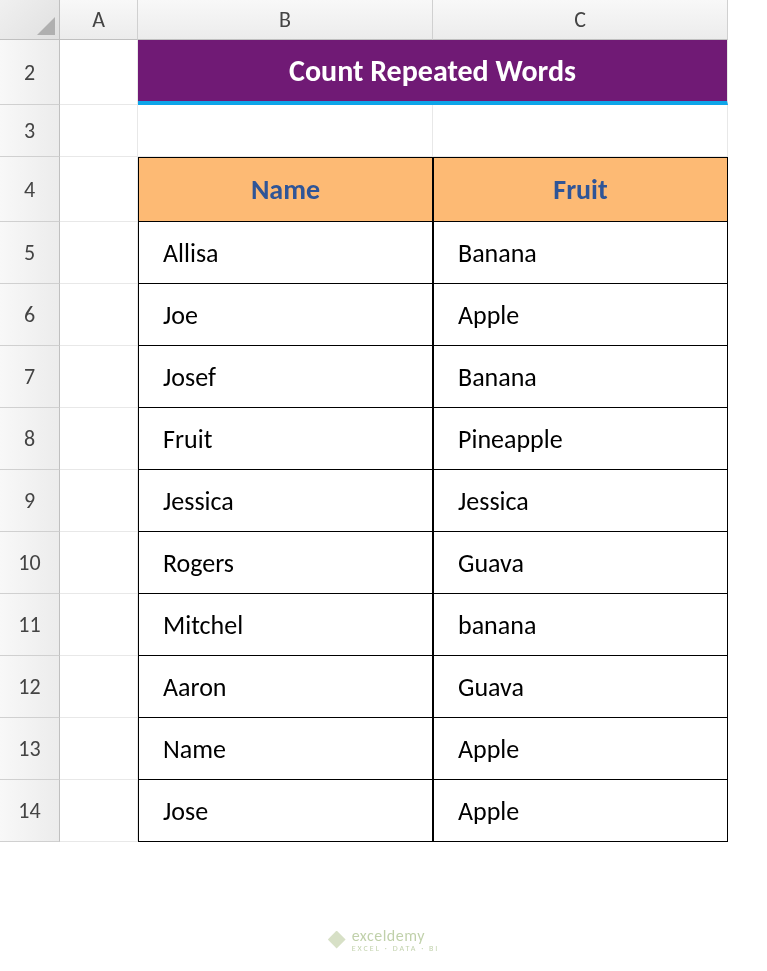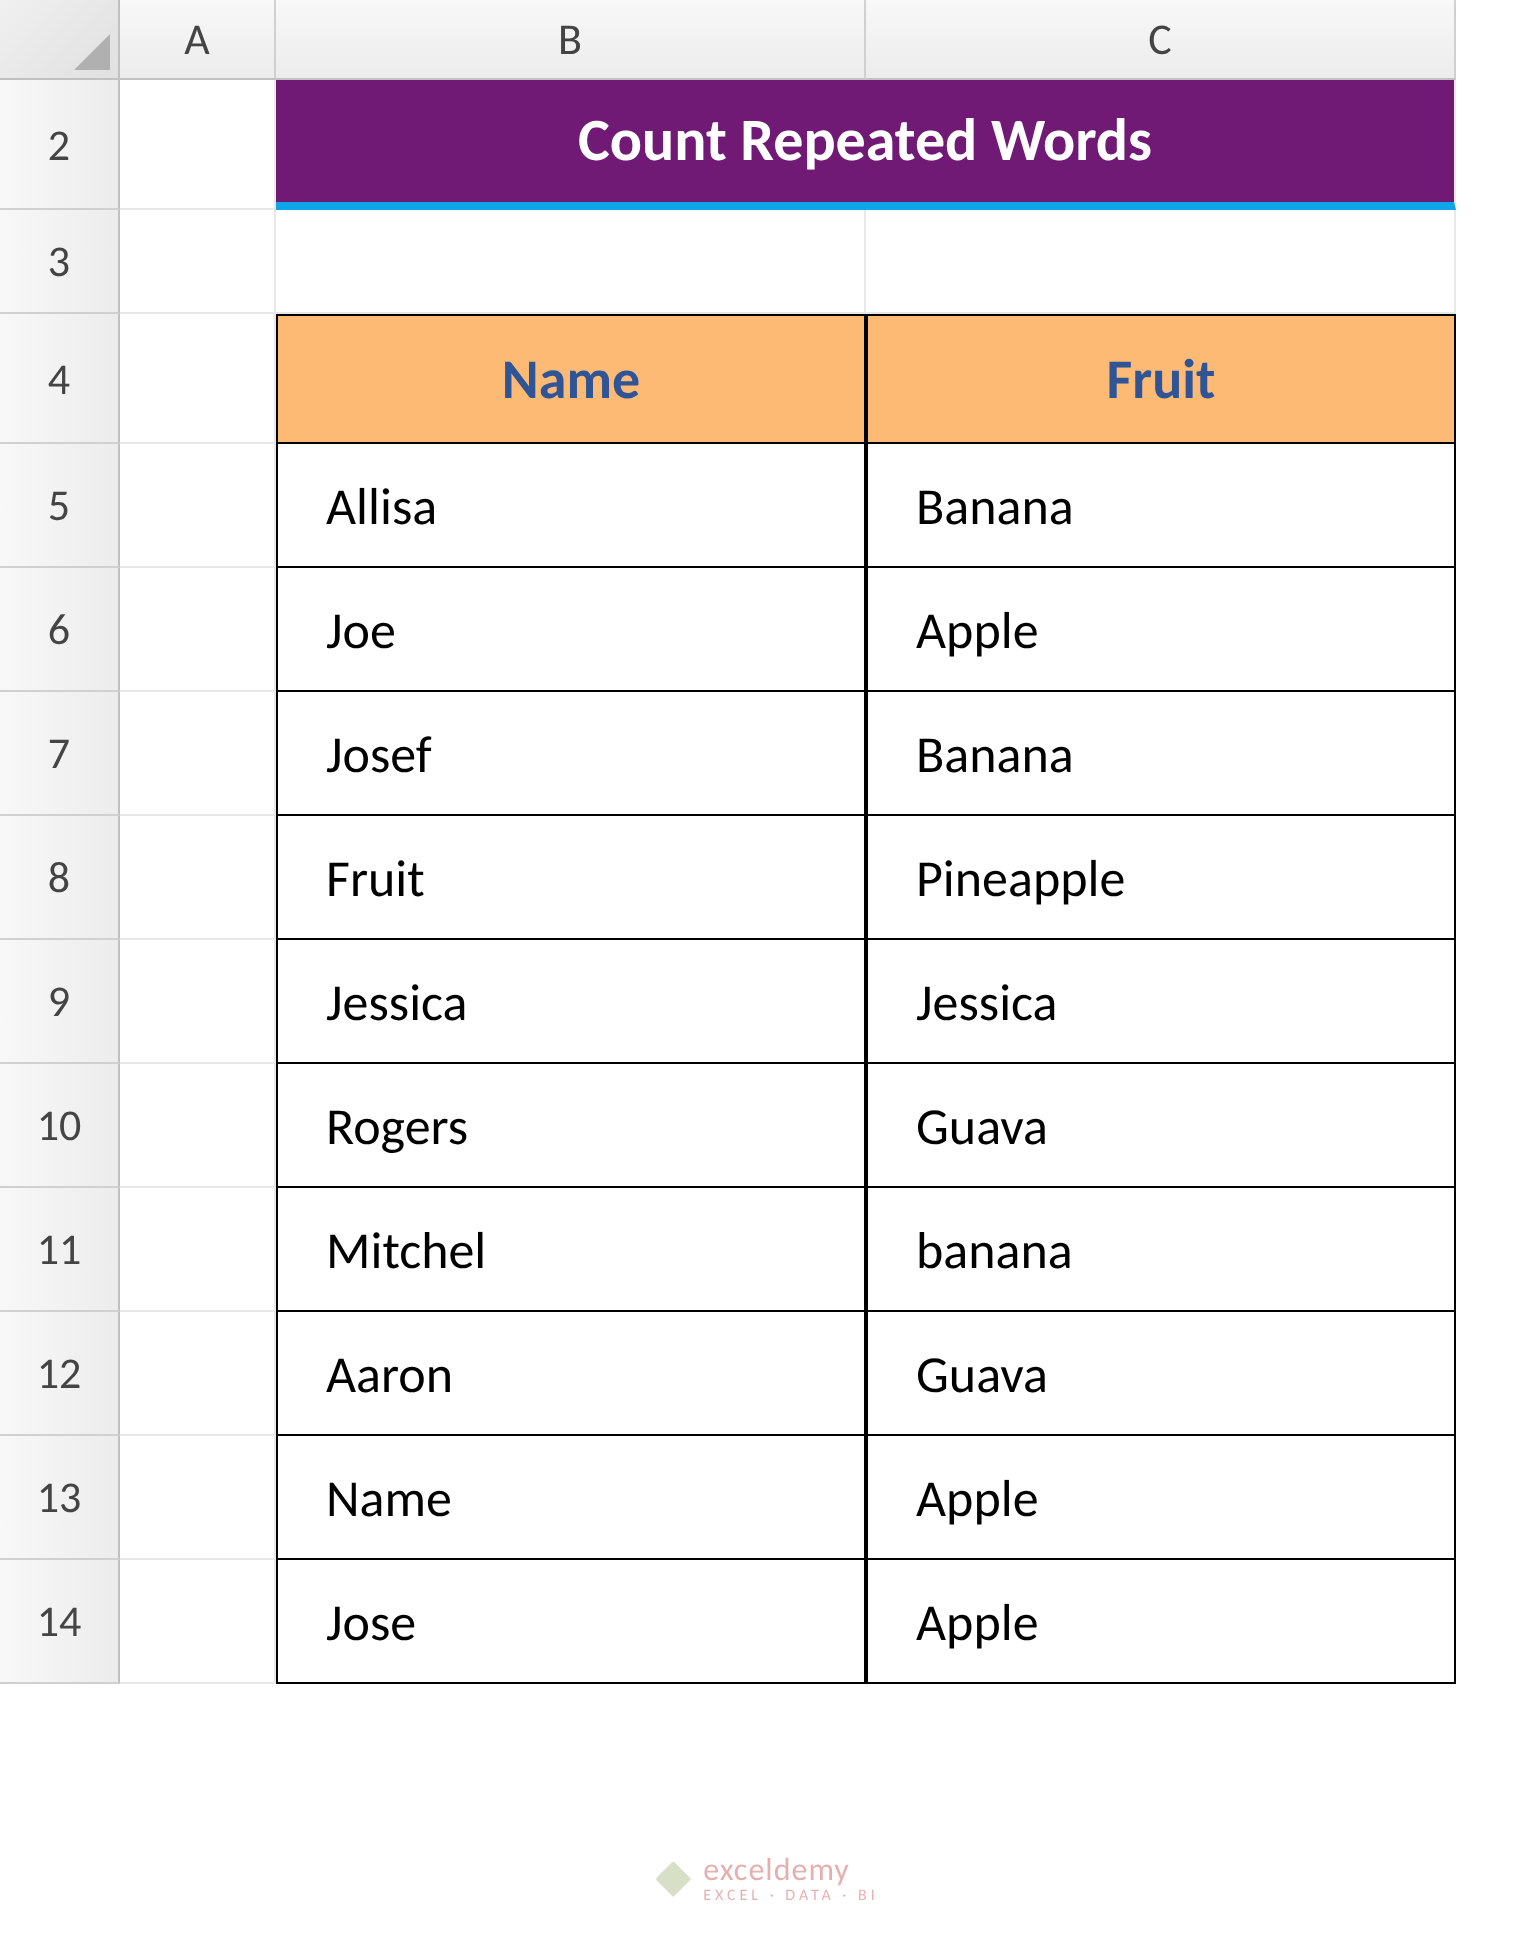--- a/index.html
+++ b/index.html
@@ -101,21 +101,21 @@
     .watermark {
       position: absolute;
       bottom: 18px;
       left: 50%;
       transform: translateX(-50%);
       display: flex;
       align-items: center;
       gap: 6px;
       opacity: 0.35;
       font-size: 16px;
-      color: #b91c1c;
+      color: #4d7c0f;
       letter-spacing: 0.5px;
       justify-content: flex-end;
     }
     .watermark-icon {
       width: 18px;
       height: 18px;
       background: #8fa85e;
       clip-path: polygon(50% 0%, 100% 50%, 50% 100%, 0% 50%);
     }
     .watermark .sub {

